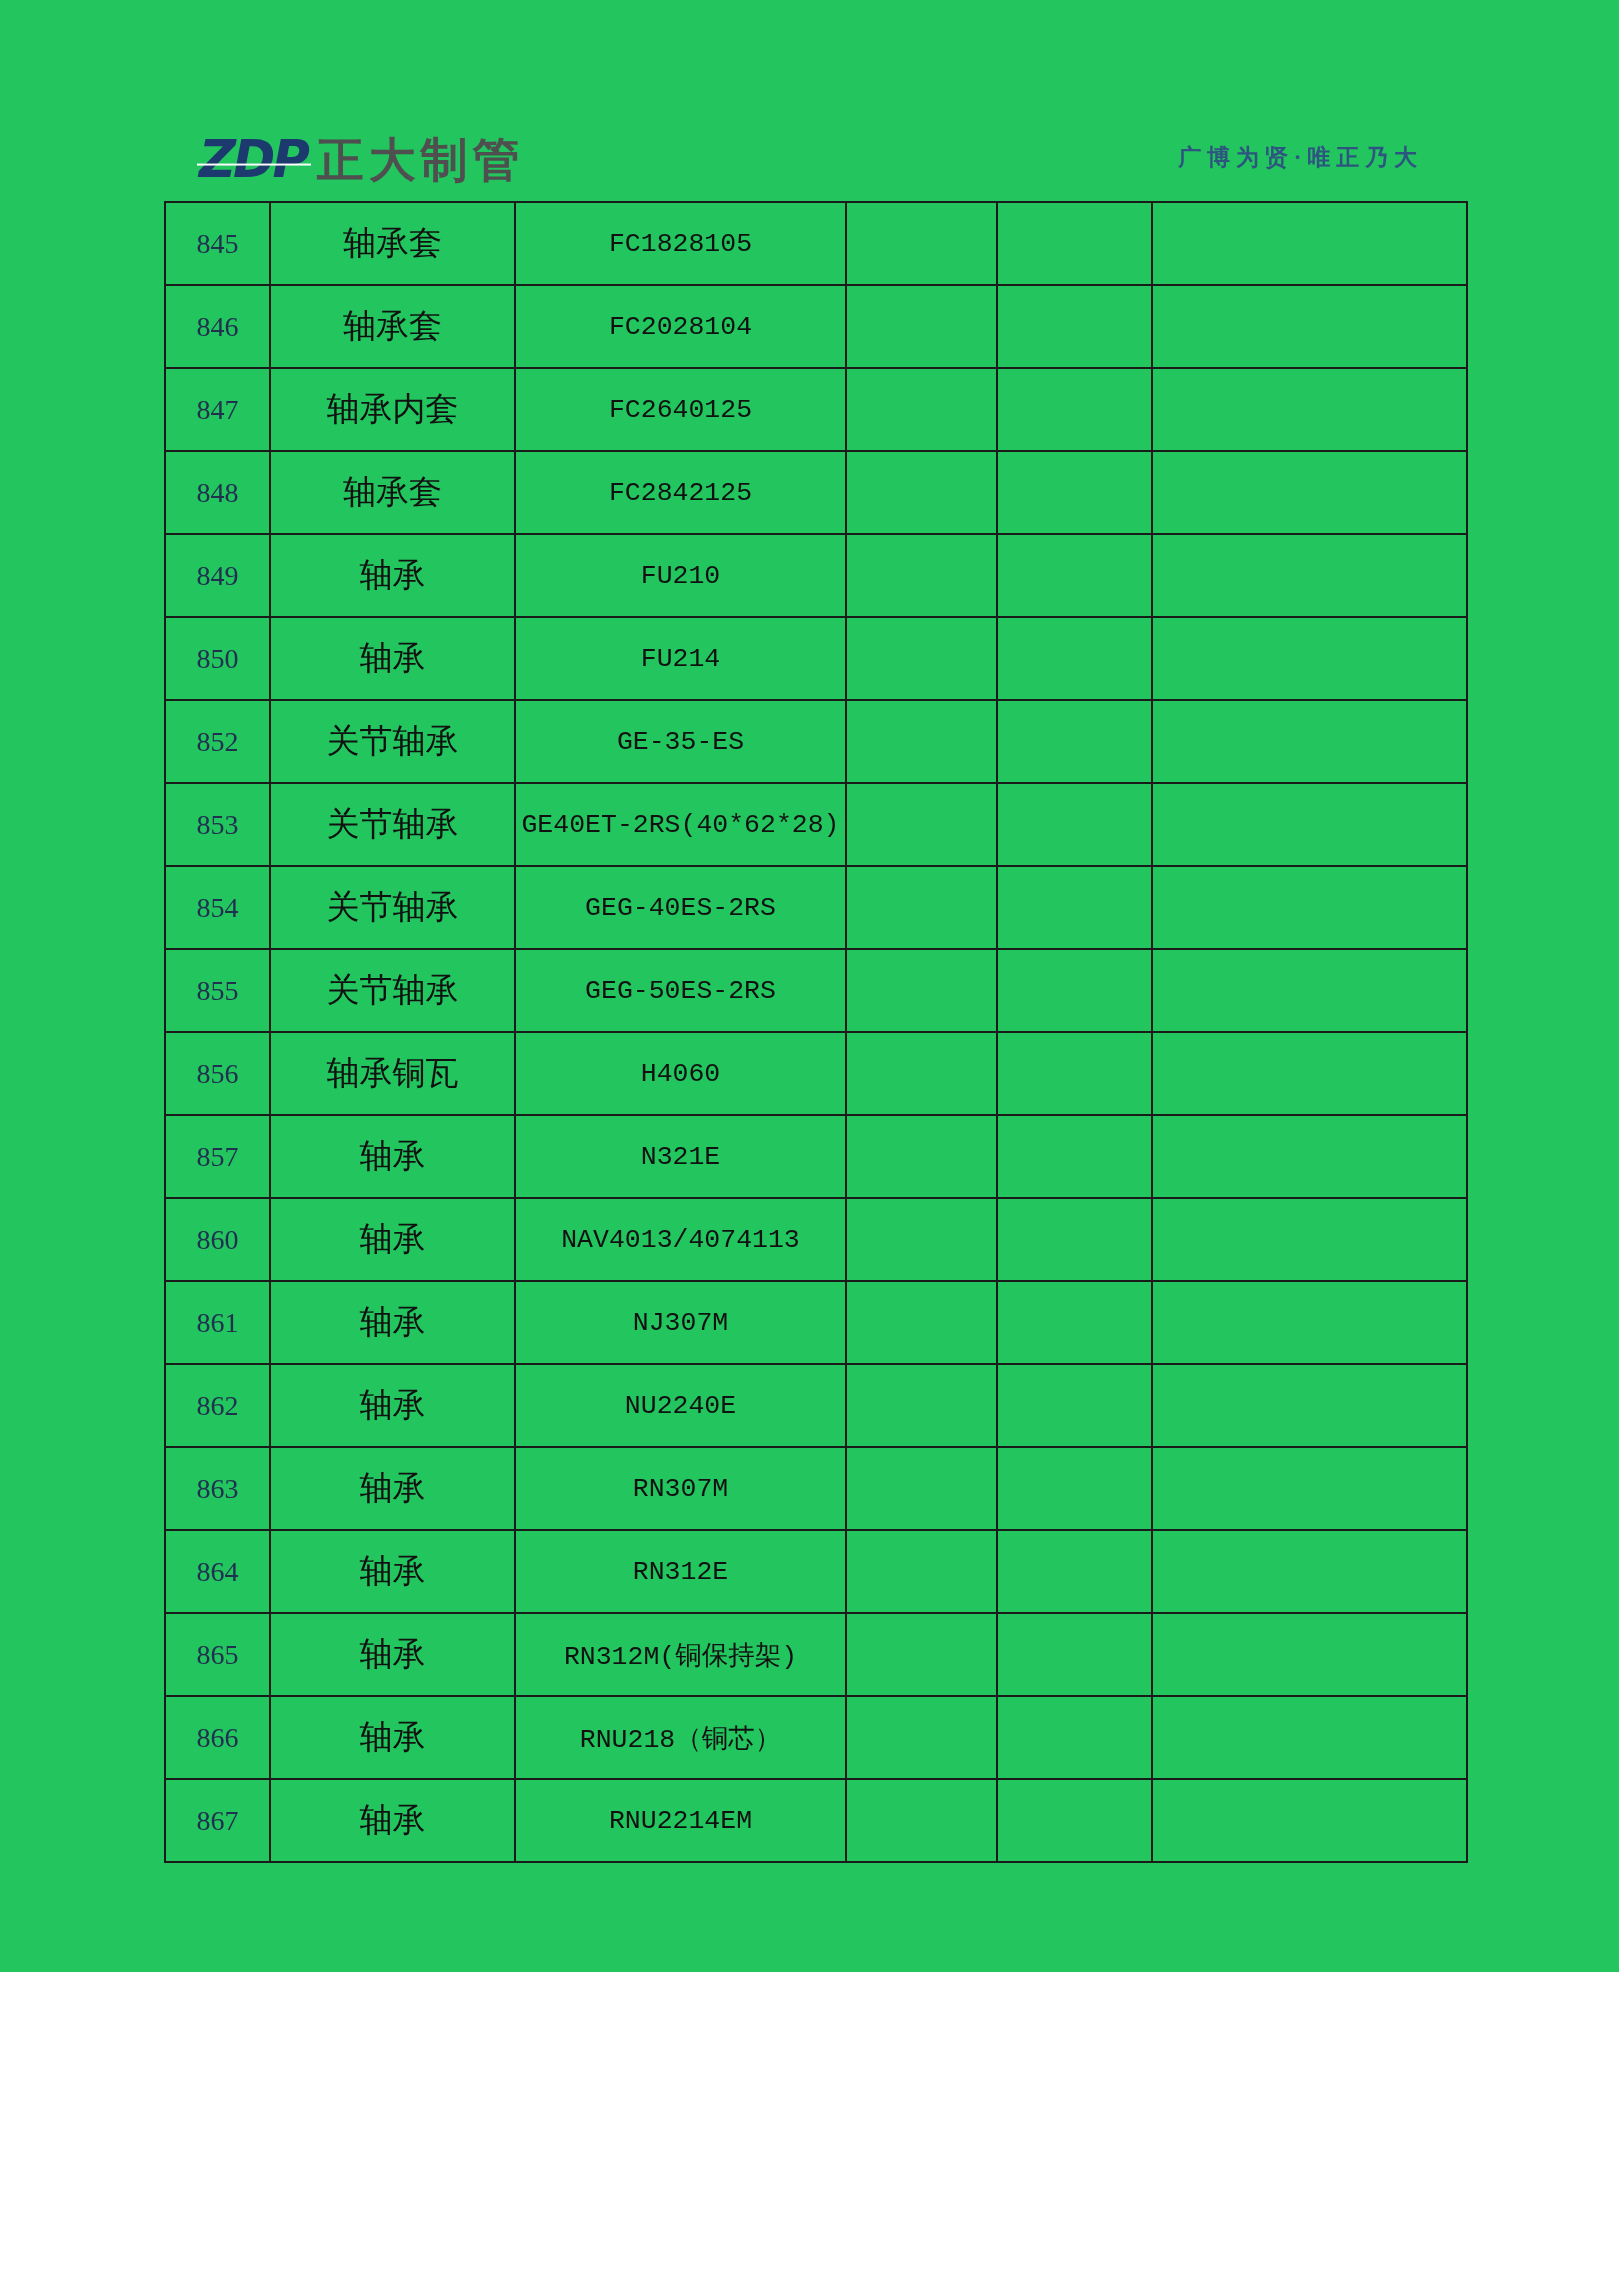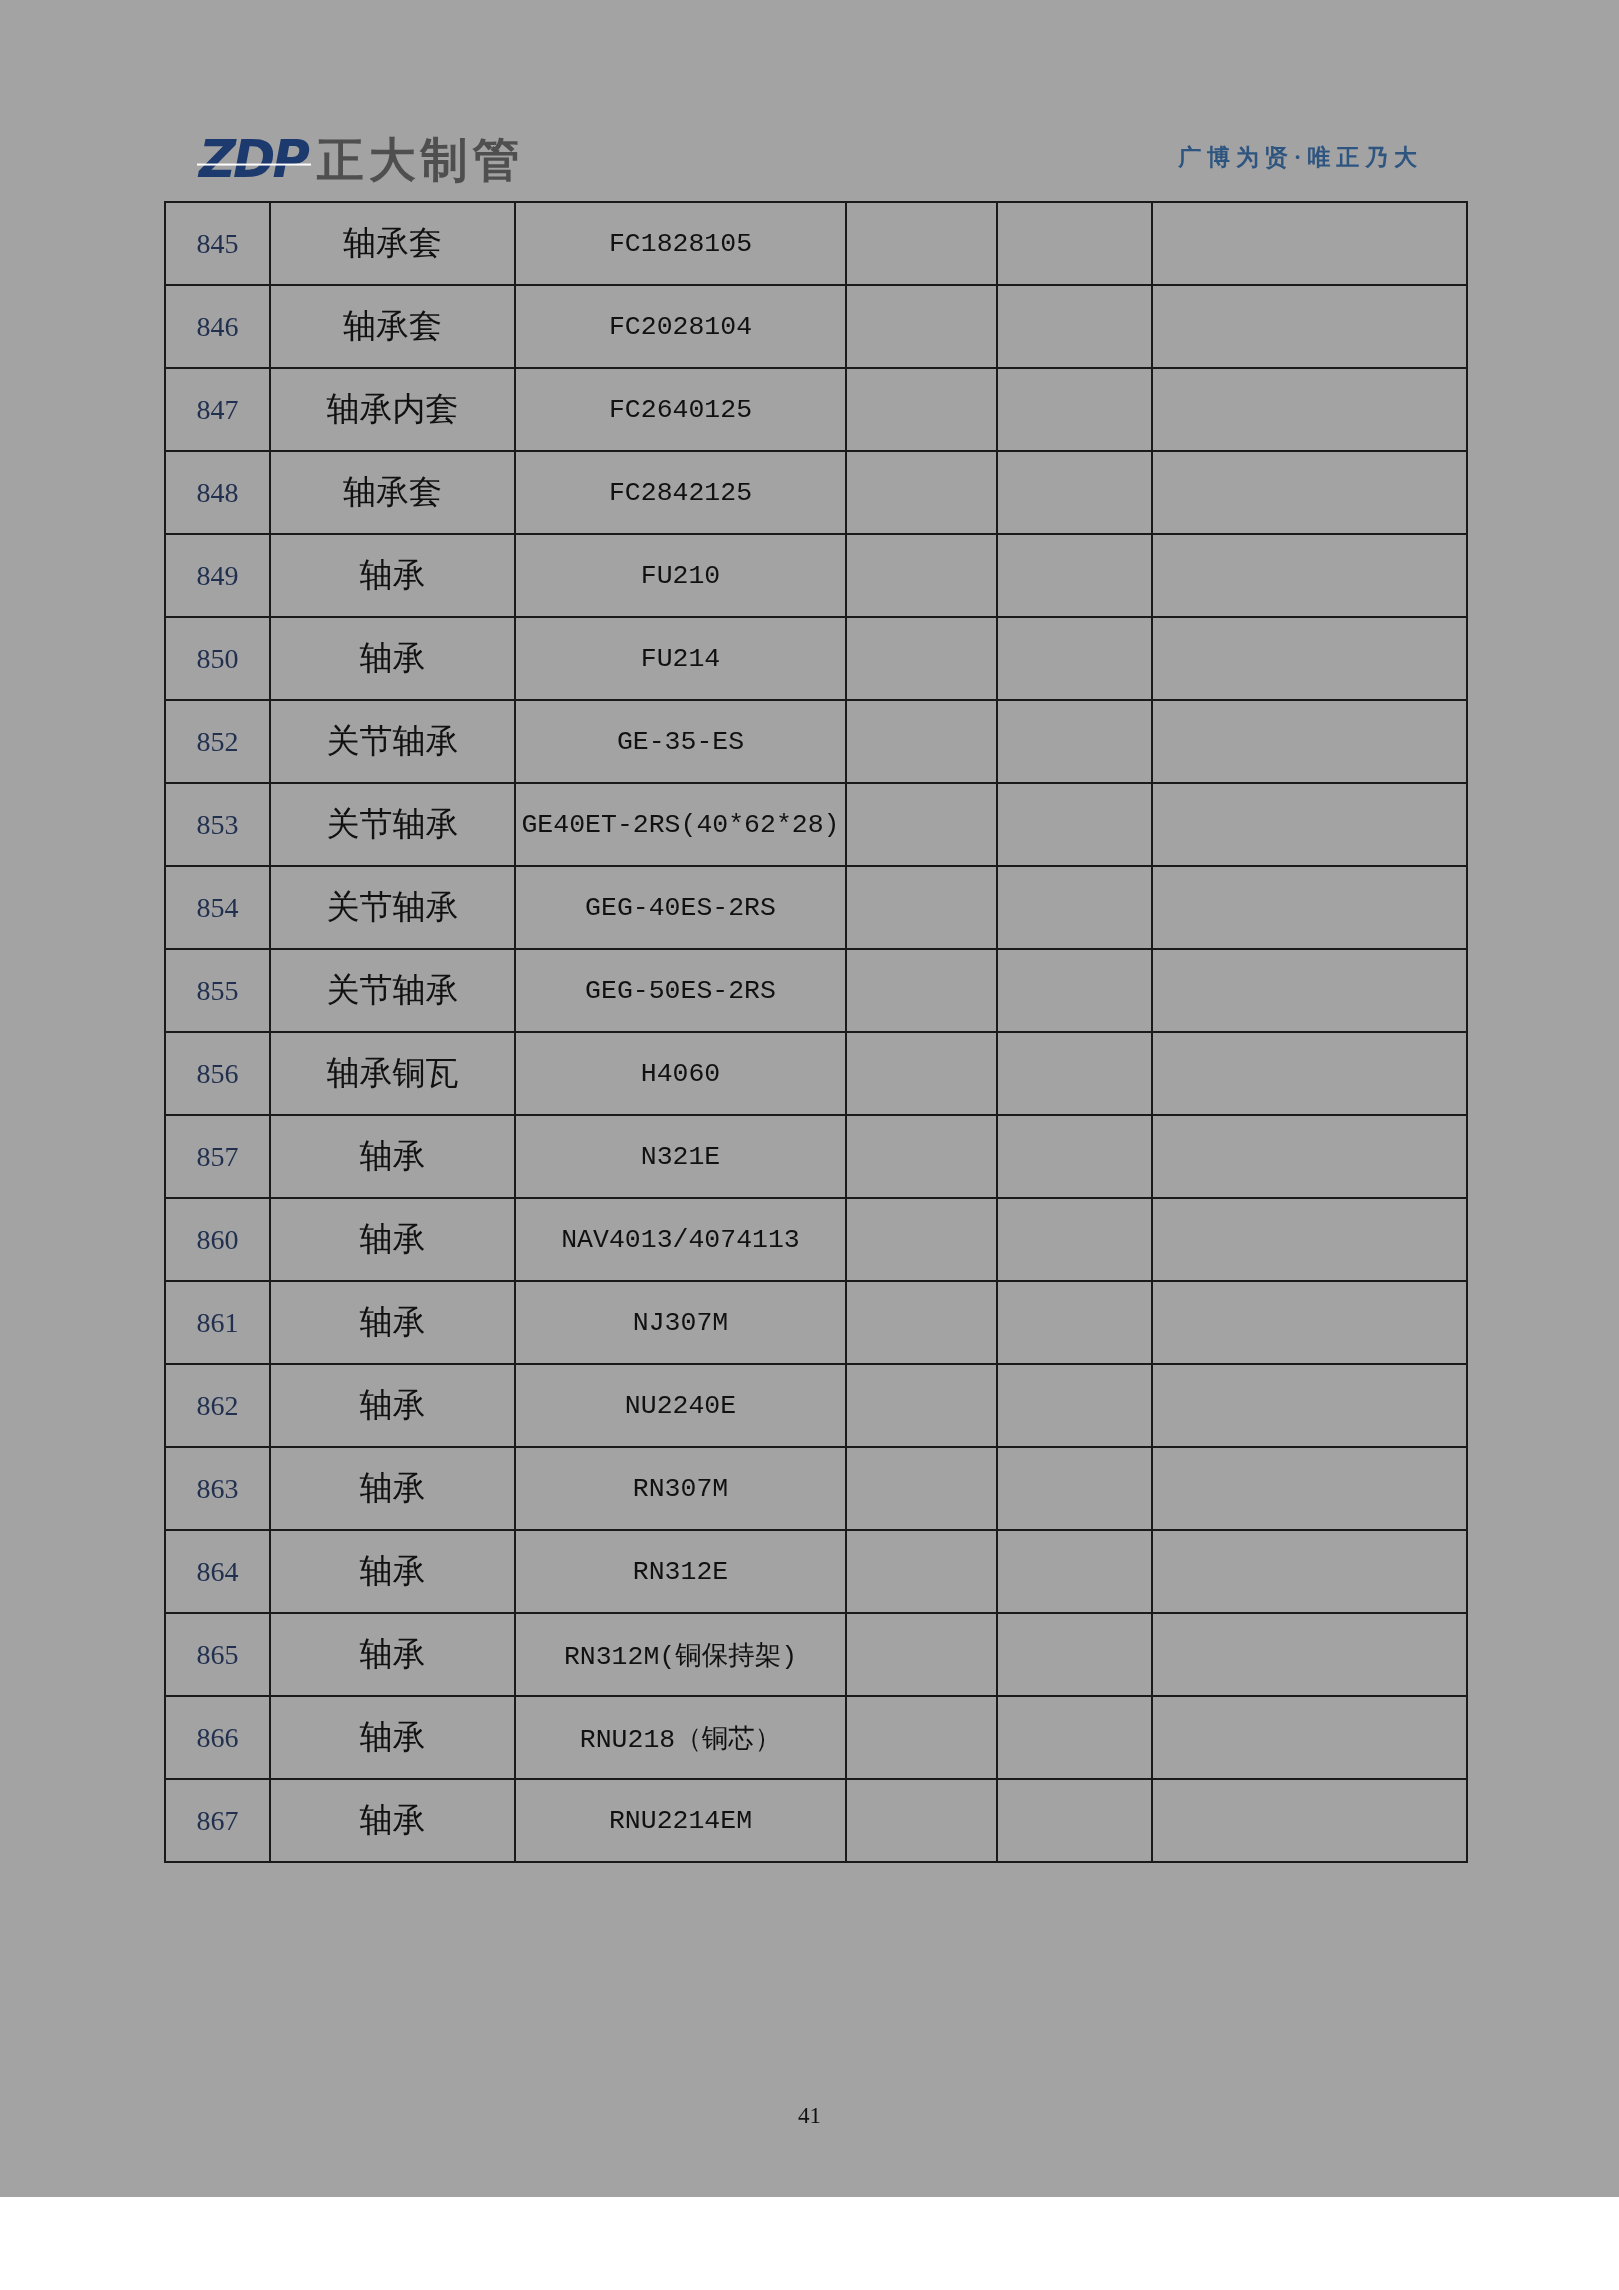--- a/index.html
+++ b/index.html
@@ -3,22 +3,22 @@
 <meta charset="utf-8">
 <style>
   html, body {
     margin: 0;
     padding: 0;
     background: #ffffff;
   }
   .page {
     position: relative;
     width: 1619px;
-    height: 2197px;
-    background: #a3a3a3;
+    height: 1972px;
+    background: #22c55e;
     overflow: hidden;
     font-family: "Liberation Serif", serif;
   }
 
   
   .logo {
     position: absolute;
     left: 199px;
     top: 134px;
     height: 51px;

